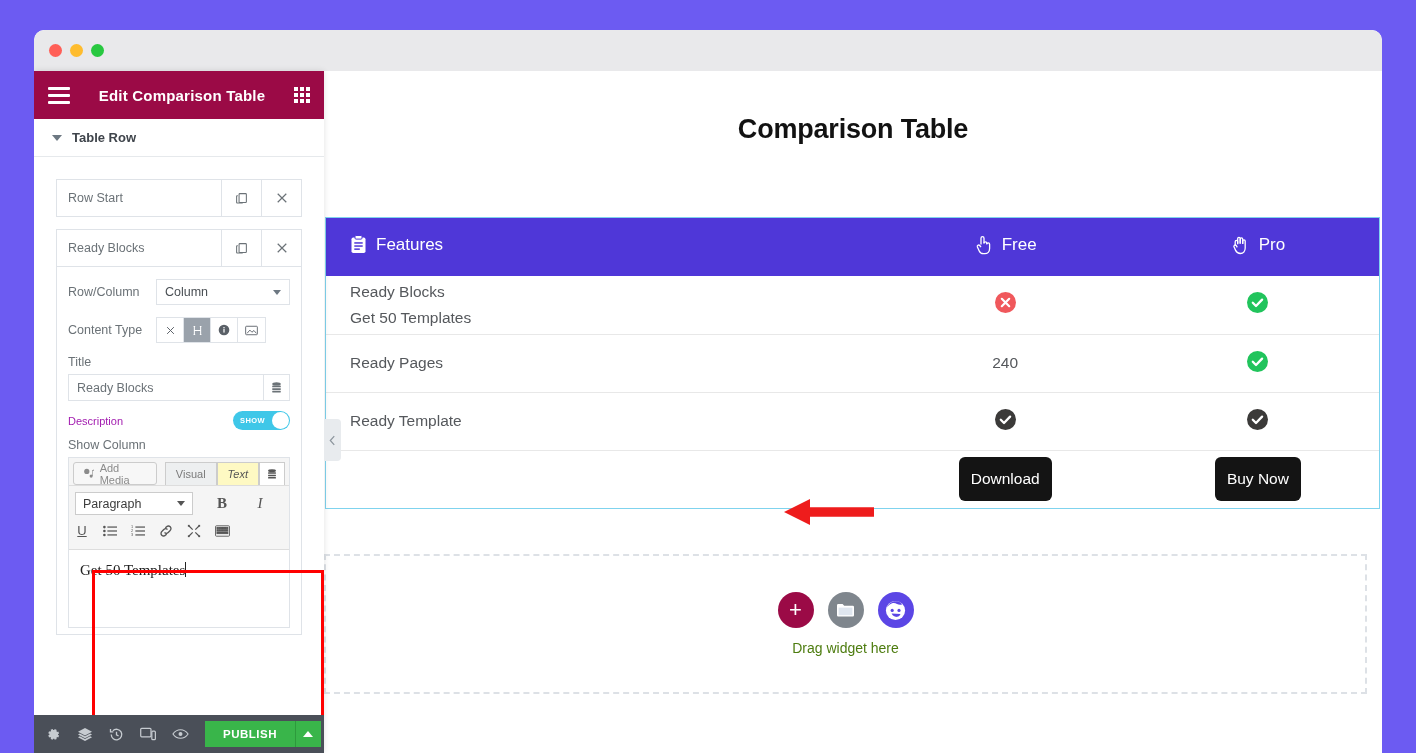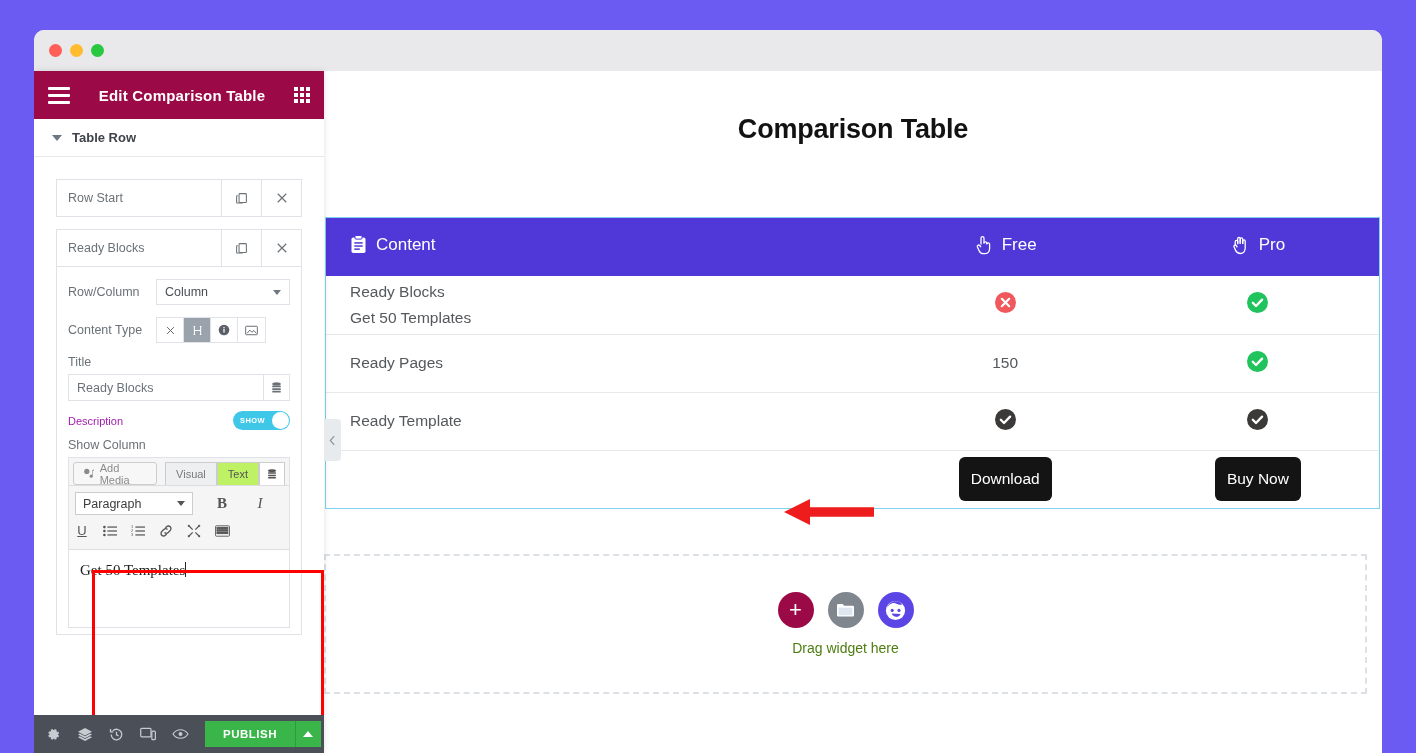--- a/index.html
+++ b/index.html
@@ -121,21 +121,21 @@
     border: 1px solid #ccc; border-radius: 3px; height: 23px; padding: 0 9px;
     font-size: 11px; color: #8b8b8b; cursor: pointer;
   }
   .spacer-flex { flex: 1; }
   .ed-tabs { display: flex; align-items: flex-end; }
   .ed-tab {
     height: 23px; padding: 0 10px; font-size: 11px; color: #7a7a7a;
     display: flex; align-items: center; border: 1px solid #ccc;
     border-bottom: none; background: #edeff0; cursor: pointer;
   }
-  .ed-tab.active { background: #bef264; color: #555; }
+  .ed-tab.active { background: #fef9c3; color: #555; font-style: italic; }
   .ed-tab.icon-tab { padding: 0 7px; background:#fff; }
 
   .ed-toolbar { background: #f5f5f5; border-top: 1px solid #ddd; padding: 5px 6px 6px 6px; }
   .tb-row { display: flex; align-items: center; gap: 14px; height: 25px; }
   .tb-row.r1 { gap: 0; margin-bottom: 2px; }
   .para-sel {
     width: 118px; height: 23px; background: #fff; border: 1px solid #ccc;
     display: flex; align-items: center; padding: 0 7px; position: relative;
     font-size: 12.5px; color: #3c3c3c; cursor: pointer;
   }
@@ -530,21 +530,21 @@
                   <span class="th-inner">
                     <span class="th-ico">
                       <svg width="17" height="19" viewBox="0 0 17 19" fill="#fff">
                         <rect x="1.5" y="2.5" width="14" height="15.5" rx="1.8"></rect>
                         <rect x="5" y="0.5" width="7" height="3.6" rx="1" fill="#fff" stroke="#4f37d8" stroke-width="1"></rect>
                         <rect x="4.3" y="7.2" width="8.4" height="1.5" fill="#4f37d8"></rect>
                         <rect x="4.3" y="10.3" width="8.4" height="1.5" fill="#4f37d8"></rect>
                         <rect x="4.3" y="13.4" width="5.5" height="1.5" fill="#4f37d8"></rect>
                       </svg>
                     </span>
-                    <span>Content</span>
+                    <span>Features</span>
                   </span>
                 </th>
                 <th class="th-col">
                   <span class="th-inner">
                     <span class="th-ico">
                       <svg width="19" height="20" viewBox="0 0 19 20" fill="none" stroke="#fff" stroke-width="1.3" stroke-linejoin="round">
                         <path d="M7 9.5V3.2a1.5 1.5 0 0 1 3 0v5.3"></path>
                         <path d="M10 8.3a1.4 1.4 0 0 1 2.8 0v1"></path>
                         <path d="M12.8 9.3a1.4 1.4 0 0 1 2.8 0v4.2c0 3-2 5.2-4.8 5.2H9.4c-2.3 0-3.6-1.3-4.3-3L3.4 12a1.4 1.4 0 0 1 2.3-1.5L7 12.2"></path>
                       </svg>
@@ -589,21 +589,21 @@
                       <path d="M5.8 10.8l3.2 3.2 6.1-6.4" stroke="#fff" stroke-width="2.3" fill="none" stroke-linecap="round" stroke-linejoin="round"></path>
                     </svg>
                   </span>
                 </td>
               </tr>
 
               <tr>
                 <td class="td-feature">
                   <div>Ready Pages</div>
                 </td>
-                <td class="td-val">150</td>
+                <td class="td-val">240</td>
                 <td class="td-val">
                   <span class="badge">
                     <svg width="21" height="21" viewBox="0 0 21 21">
                       <circle cx="10.5" cy="10.5" r="10.5" fill="#21c45c"></circle>
                       <path d="M5.8 10.8l3.2 3.2 6.1-6.4" stroke="#fff" stroke-width="2.3" fill="none" stroke-linecap="round" stroke-linejoin="round"></path>
                     </svg>
                   </span>
                 </td>
               </tr>
 

